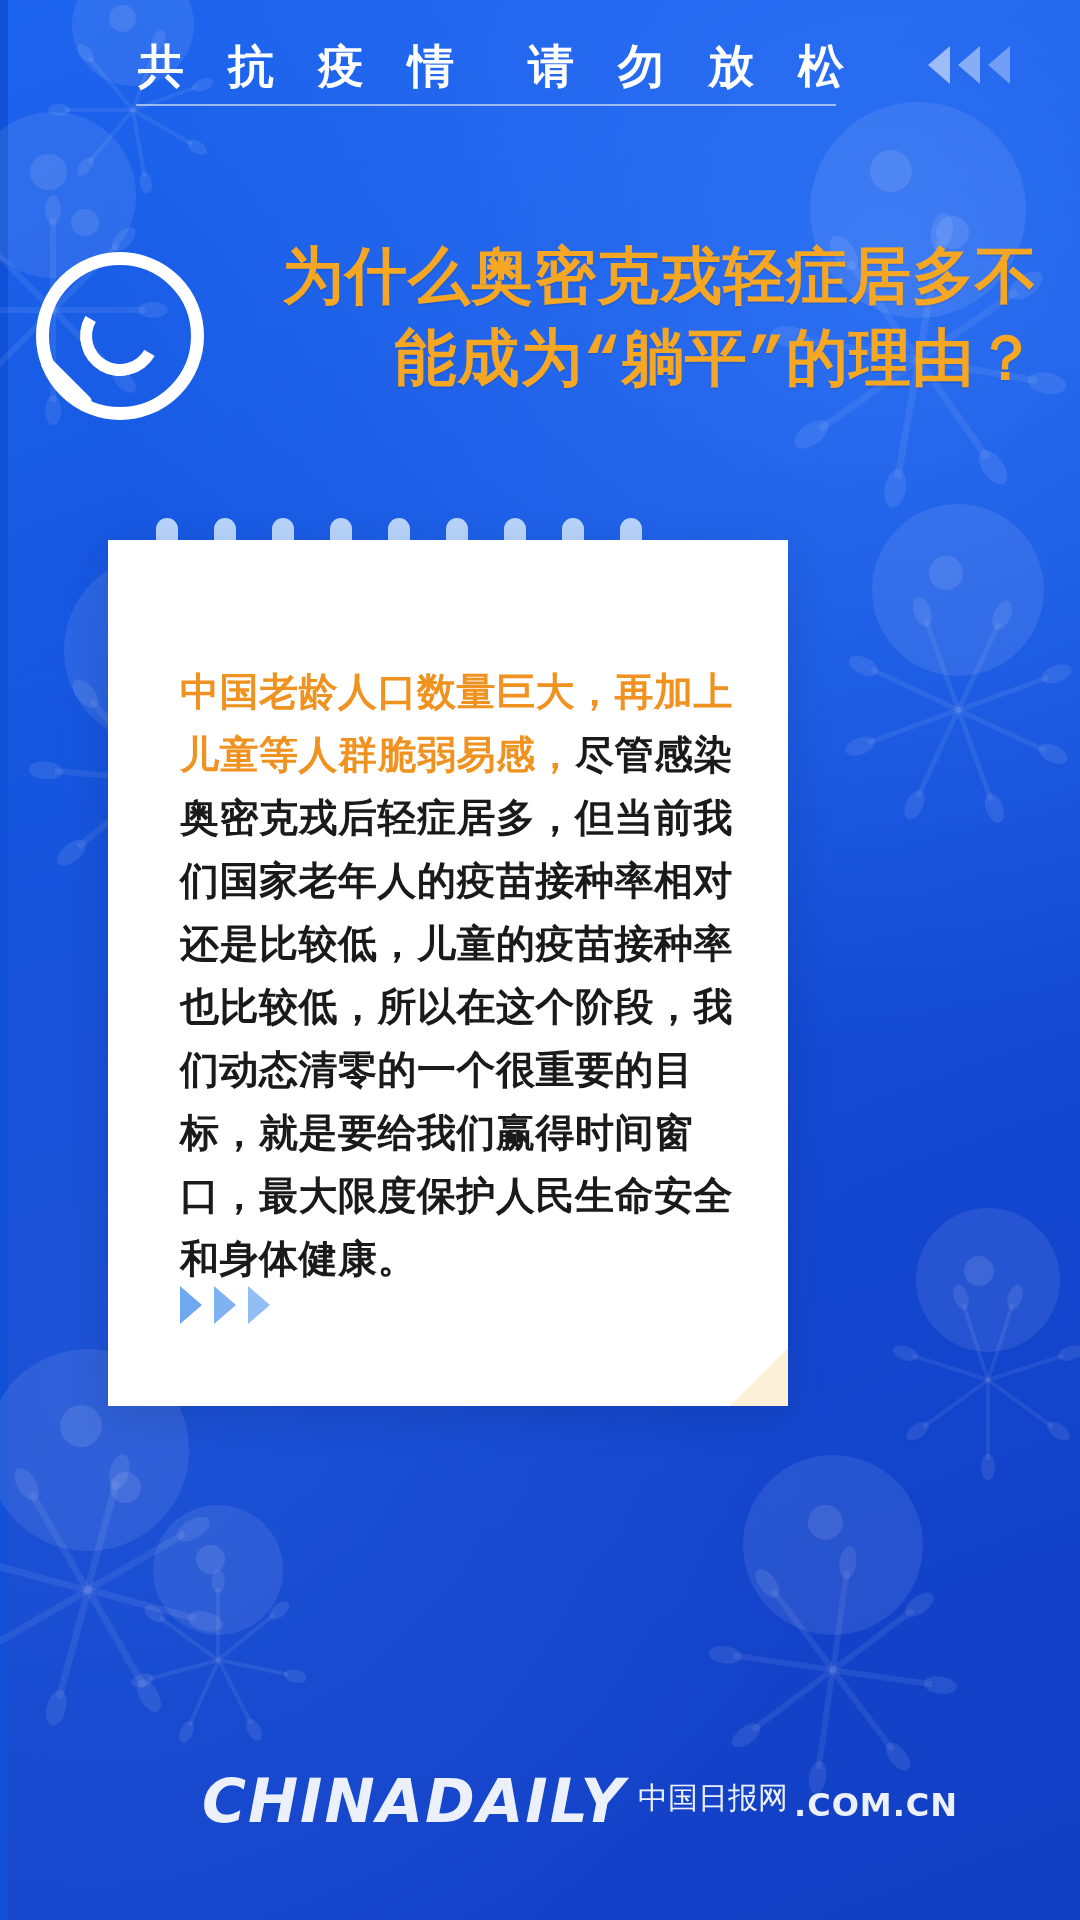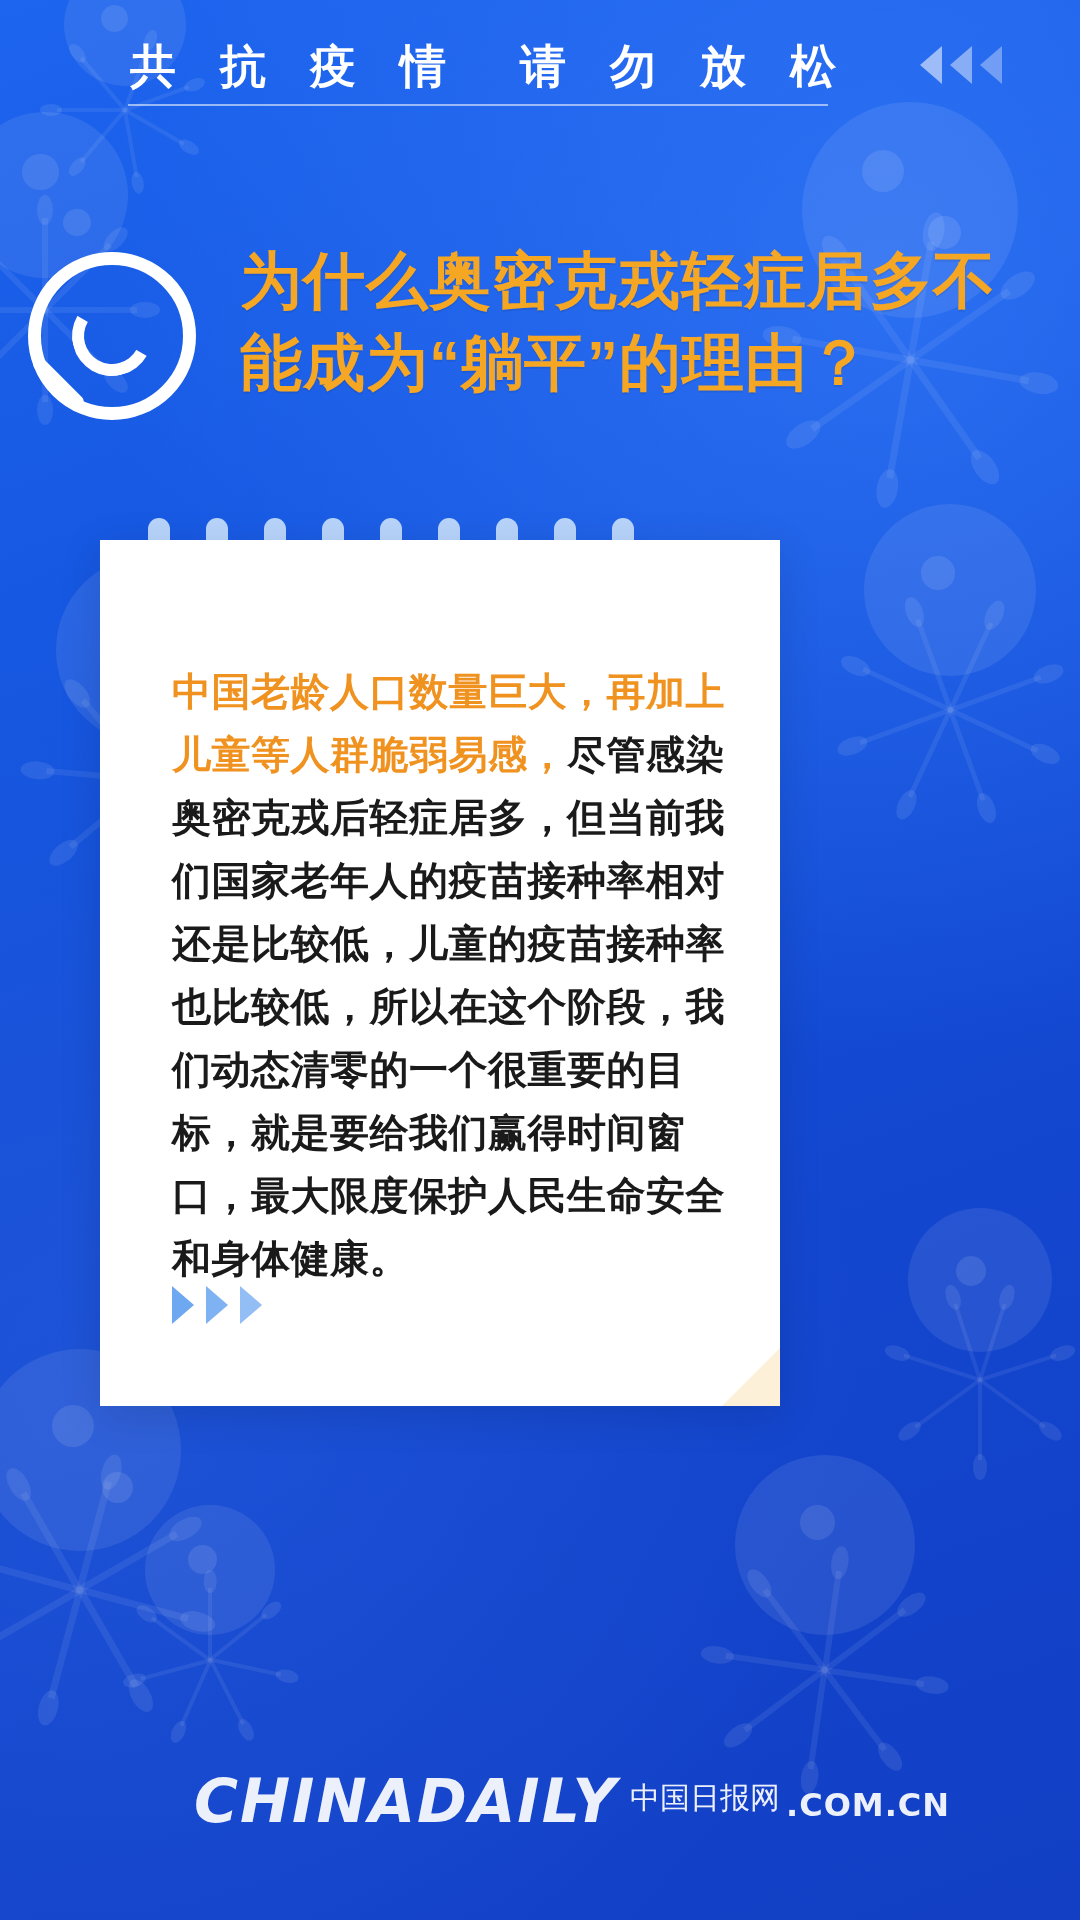--- a/index.html
+++ b/index.html
@@ -16,20 +16,21 @@
   }
 
   
   #poster {
     position: absolute;
     inset: 0;
     background:
       radial-gradient(circle at 82% 14%, rgba(60,130,255,0.55) 0%, rgba(60,130,255,0) 42%),
       radial-gradient(circle at 10% 72%, rgba(38,92,220,0.55) 0%, rgba(38,92,220,0) 45%),
       linear-gradient(160deg, #1d64ee 0%, #1453dd 38%, #1346cf 66%, #123fc4 100%);
+    margin-left: 8px;
   }
   .virus {
     position: absolute;
     border-radius: 50%;
     pointer-events: none;
   }
   .virus .core {
     position: absolute;
     inset: 14%;
     border-radius: 50%;
@@ -157,26 +158,27 @@
     transform: rotate(45deg);
     transform-origin: 100% 50%;
   }
 
   #question {
     position: absolute;
     left: 240px;
     top: 240px;
     width: 790px;
     color: #f5a623;
-    font-family: Liberation Sans, sans-serif;
+    font-family: Liberation Mono, monospace;
     font-weight: bold;
     font-size: 62px;
     line-height: 82px;
     letter-spacing: 1px;
     text-shadow: 0 2px 0 rgba(0,0,0,0.08);
+    text-align: right;
   }
 
   
   #note-rings {
     position: absolute;
     left: 148px;
     top: 518px;
     width: 600px;
     display: flex;
     gap: 36px;

